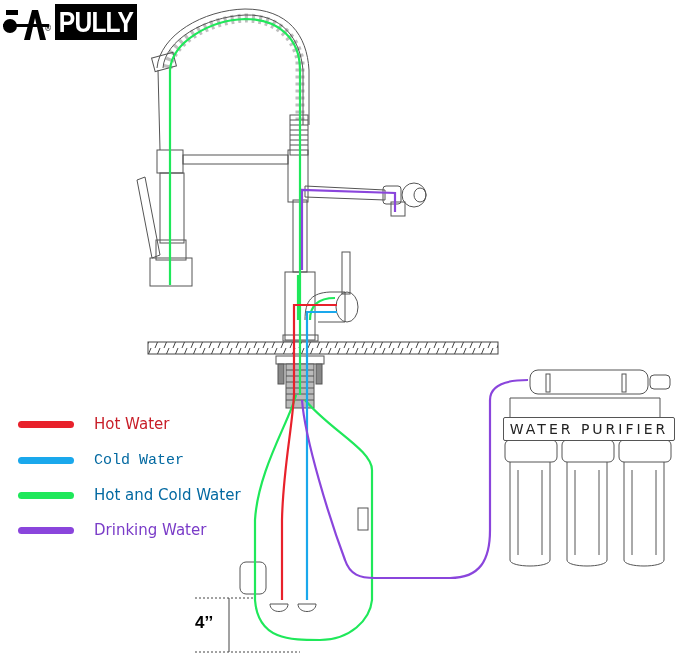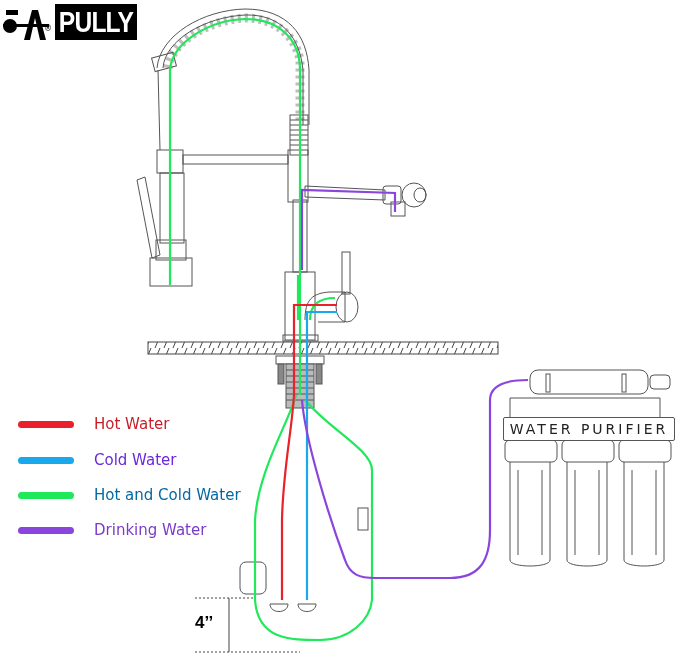--- a/index.html
+++ b/index.html
@@ -149,21 +149,21 @@
   </g>
 </svg>
 
 <div class="legend">
   <div class="legend-item" style="top:4px;">
     <span class="legend-swatch" style="background:#e8212b;"></span>
     <span class="legend-label" style="color:#c81e28;">Hot Water</span>
   </div>
   <div class="legend-item" style="top:40px;">
     <span class="legend-swatch" style="background:#1aa8ec;"></span>
-    <span class="legend-label" style="color:#6d28d9;">Cold Water</span>
+    <span class="legend-label" style="color:#0369a1;font-family:Liberation Mono, monospace;">Cold Water</span>
   </div>
   <div class="legend-item" style="top:75px;">
     <span class="legend-swatch" style="background:#1fe85a;"></span>
     <span class="legend-label" style="color:#0369a1;">Hot and Cold Water</span>
   </div>
   <div class="legend-item" style="top:110px;">
     <span class="legend-swatch" style="background:#8a45dc;"></span>
     <span class="legend-label" style="color:#7a3cc8;">Drinking Water</span>
   </div>
 </div>

